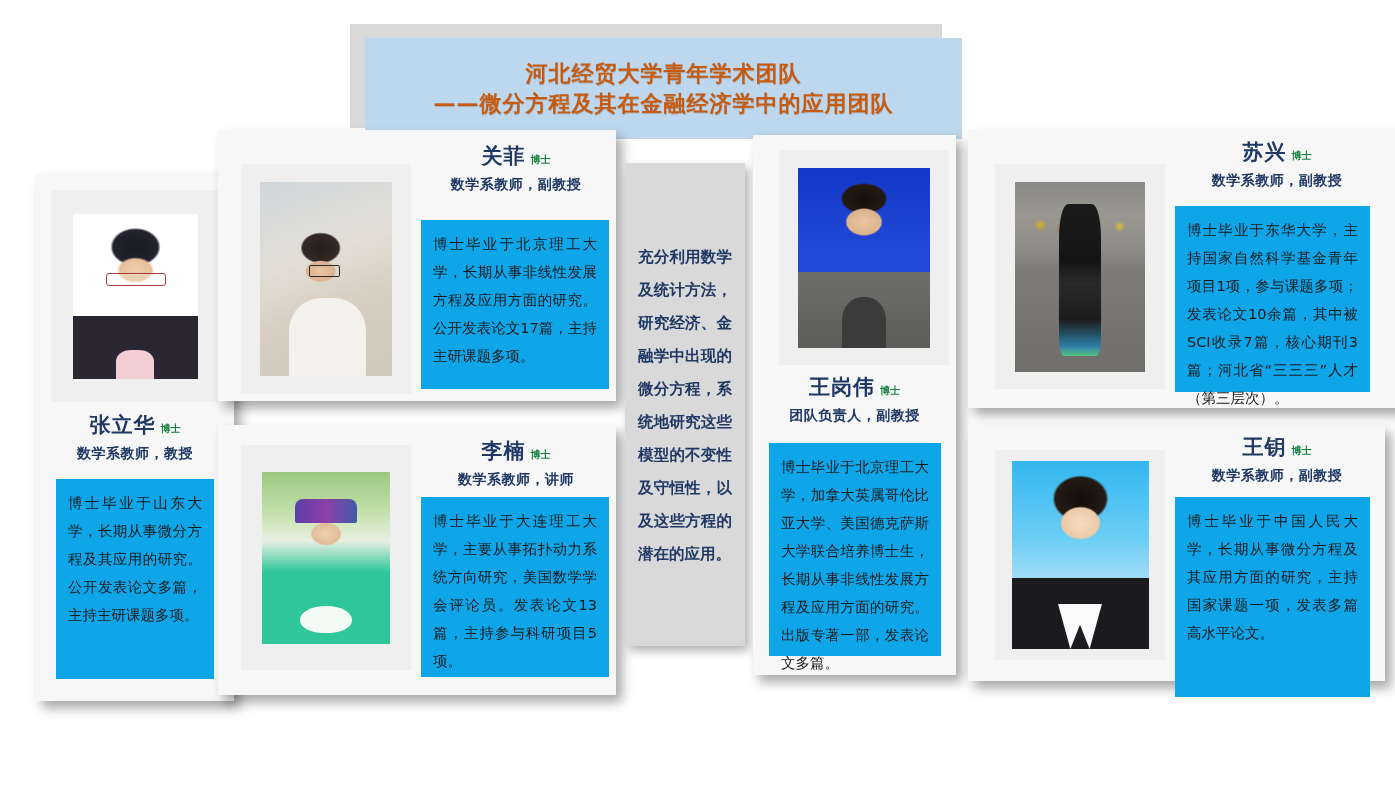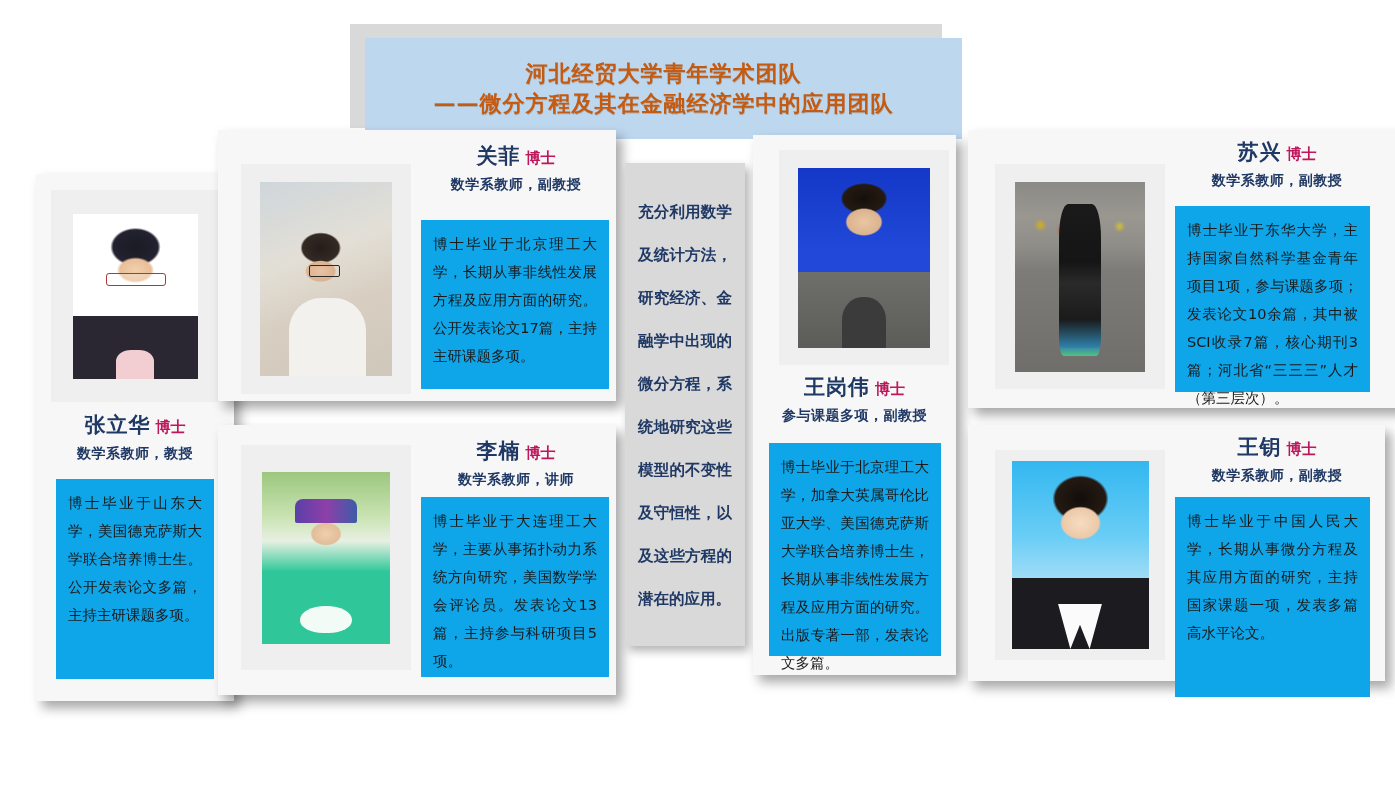--- a/index.html
+++ b/index.html
@@ -76,24 +76,24 @@
   }
   .person-name {
     color: #1f3864;
     font-family: "DejaVu Serif", "Liberation Serif", serif;
     font-weight: bold;
     font-size: 21px;
     letter-spacing: 1px;
     display: inline;
   }
   .person-degree {
-    color: #be185d;
-    font-family: "DejaVu Serif", "Liberation Serif", serif;
-    font-weight: bold;
-    font-size: 15px;
+    color: #15803d;
+    font-family: "DejaVu Serif", "Liberation Serif", serif;
+    font-weight: bold;
+    font-size: 10px;
     margin-left: 5px;
     display: inline;
   }
   .person-role {
     color: #1f3864;
     font-family: "DejaVu Serif", "Liberation Serif", serif;
     font-weight: bold;
     font-size: 14px;
     margin-top: 6px;
     letter-spacing: 0.5px;
@@ -124,21 +124,21 @@
     box-shadow: 4px 5px 9px rgba(0,0,0,0.30);
     display: flex;
     align-items: center;
     justify-content: center;
   }
   #center-panel-text {
     color: #1f3864;
     font-family: "DejaVu Serif", "Liberation Serif", serif;
     font-weight: bold;
     font-size: 15.5px;
-    line-height: 43px;
+    line-height: 33px;
     padding: 0 13px;
     text-align: justify;
     text-justify: inter-ideograph;
   }
 
   
   .pz-zhang {
     background:
       radial-gradient(ellipse 26px 18px at 50% 34%, #f2cfae 0%, #e8bf99 60%, rgba(232,191,153,0) 72%),
       radial-gradient(ellipse 34px 26px at 50% 20%, #1b1b22 0%, #222231 66%, rgba(34,34,49,0) 74%),
@@ -283,21 +283,21 @@
 <div class="card" style="left:36px; top:174px; width:198px; height:527px;">
   <div class="photo-frame" style="left:15px; top:16px; width:168px; height:212px;">
     <div class="photo pz-zhang" style="width:125px;height:165px;" title="张立华 portrait"></div>
   </div>
   <div class="name-block" style="left:0; top:237px; width:198px;">
     <div>
       <span class="person-name">张立华</span><span class="person-degree">博士</span>
     </div>
     <div class="person-role">数学系教师，教授</div>
   </div>
-  <div class="desc" style="left:20px; top:305px; width:158px; height:200px;">博士毕业于山东大学，美国德克萨斯大学联合培养博士生。公开发表论文多篇，主持主研课题多项。</div>
+  <div class="desc" style="left:20px; top:305px; width:158px; height:200px;">博士毕业于山东大学，长期从事微分方程及其应用的研究。公开发表论文多篇，主持主研课题多项。</div>
 </div>
 
 <div class="card" style="left:218px; top:130px; width:398px; height:271px;">
   <div class="photo-frame" style="left:23px; top:34px; width:170px; height:230px;">
     <div class="photo pz-guan" style="width:132px;height:194px;" title="关菲 portrait"></div>
   </div>
   <div class="name-block" style="left:200px; top:12px; width:196px;">
     <div>
       <span class="person-name">关菲</span><span class="person-degree">博士</span>
     </div>
@@ -324,21 +324,21 @@
 </div>
 
 <div class="card" style="left:753px; top:135px; width:203px; height:540px;">
   <div class="photo-frame" style="left:26px; top:15px; width:170px; height:215px;">
     <div class="photo pz-wanggw" style="width:132px;height:180px;" title="王岗伟 portrait"></div>
   </div>
   <div class="name-block" style="left:0; top:238px; width:203px;">
     <div>
       <span class="person-name">王岗伟</span><span class="person-degree">博士</span>
     </div>
-    <div class="person-role">参与课题多项，副教授</div>
+    <div class="person-role">团队负责人，副教授</div>
   </div>
   <div class="desc" style="left:16px; top:308px; width:172px; height:213px;">博士毕业于北京理工大学，加拿大英属哥伦比亚大学、美国德克萨斯大学联合培养博士生，长期从事非线性发展方程及应用方面的研究。出版专著一部，发表论文多篇。</div>
 </div>
 
 <div class="card" style="left:968px; top:130px; width:417px; height:278px;padding-left:48px;">
   <div class="photo-frame" style="left:27px; top:34px; width:170px; height:225px;">
     <div class="photo pz-su" style="width:130px;height:190px;" title="苏兴 portrait"></div>
   </div>
   <div class="name-block" style="left:205px; top:8px; width:208px;">
     <div>

